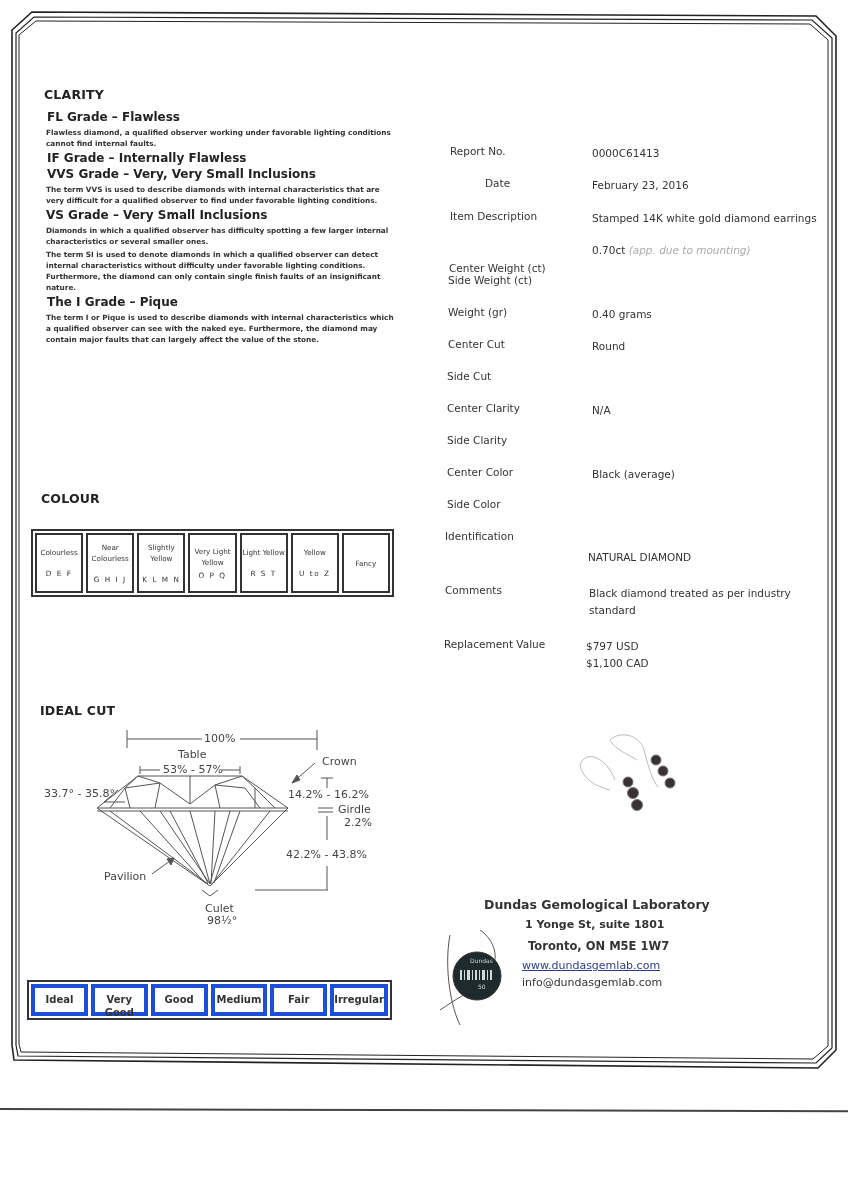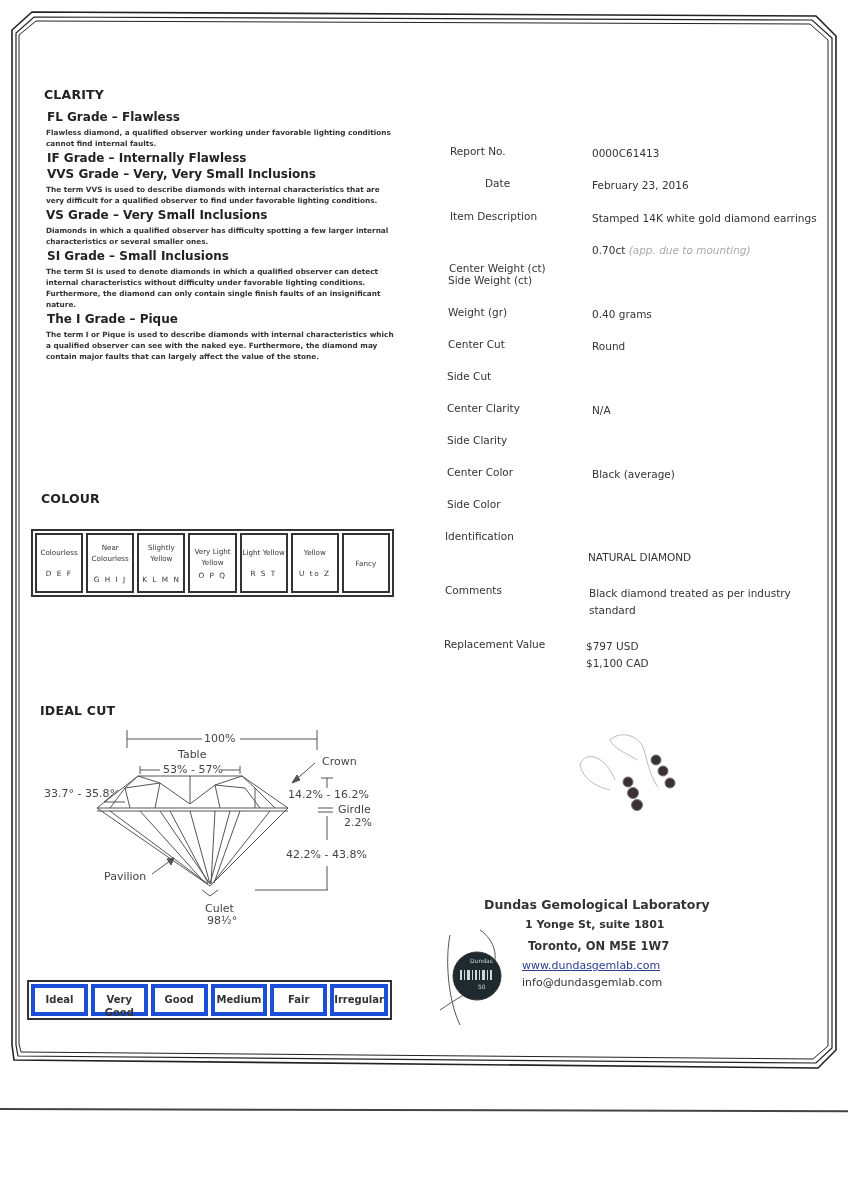--- a/index.html
+++ b/index.html
@@ -66,21 +66,20 @@
   </div>
   <div>
     <p class="grade-title">VVS Grade – Very, Very Small Inclusions</p>
     <p class="grade-desc">The term VVS is used to describe diamonds with internal characteristics that are very difficult for a qualified observer to find under favorable lighting conditions.</p>
   </div>
   <div>
     <p class="grade-title" style="margin-left:2px;">VS Grade – Very Small Inclusions</p>
     <p class="grade-desc">Diamonds in which a qualified observer has difficulty spotting a few larger internal characteristics or several smaller ones.</p>
   </div>
   <div>
-    <p class="grade-title">SI Grade – Small Inclusions</p>
     <p class="grade-desc">The term SI is used to denote diamonds in which a qualified observer can detect internal characteristics without difficulty under favorable lighting conditions. Furthermore, the diamond can only contain single finish faults of an insignificant nature.</p>
   </div>
   <div>
     <p class="grade-title">The I Grade – Pique</p>
     <p class="grade-desc">The term I or Pique is used to describe diamonds with internal characteristics which a qualified observer can see with the naked eye. Furthermore, the diamond may contain major faults that can largely affect the value of the stone.</p>
   </div>
 </div>
 
 <div class="h-section" style="left:41px; top:491px;">COLOUR</div>
 <div class="color-table">

